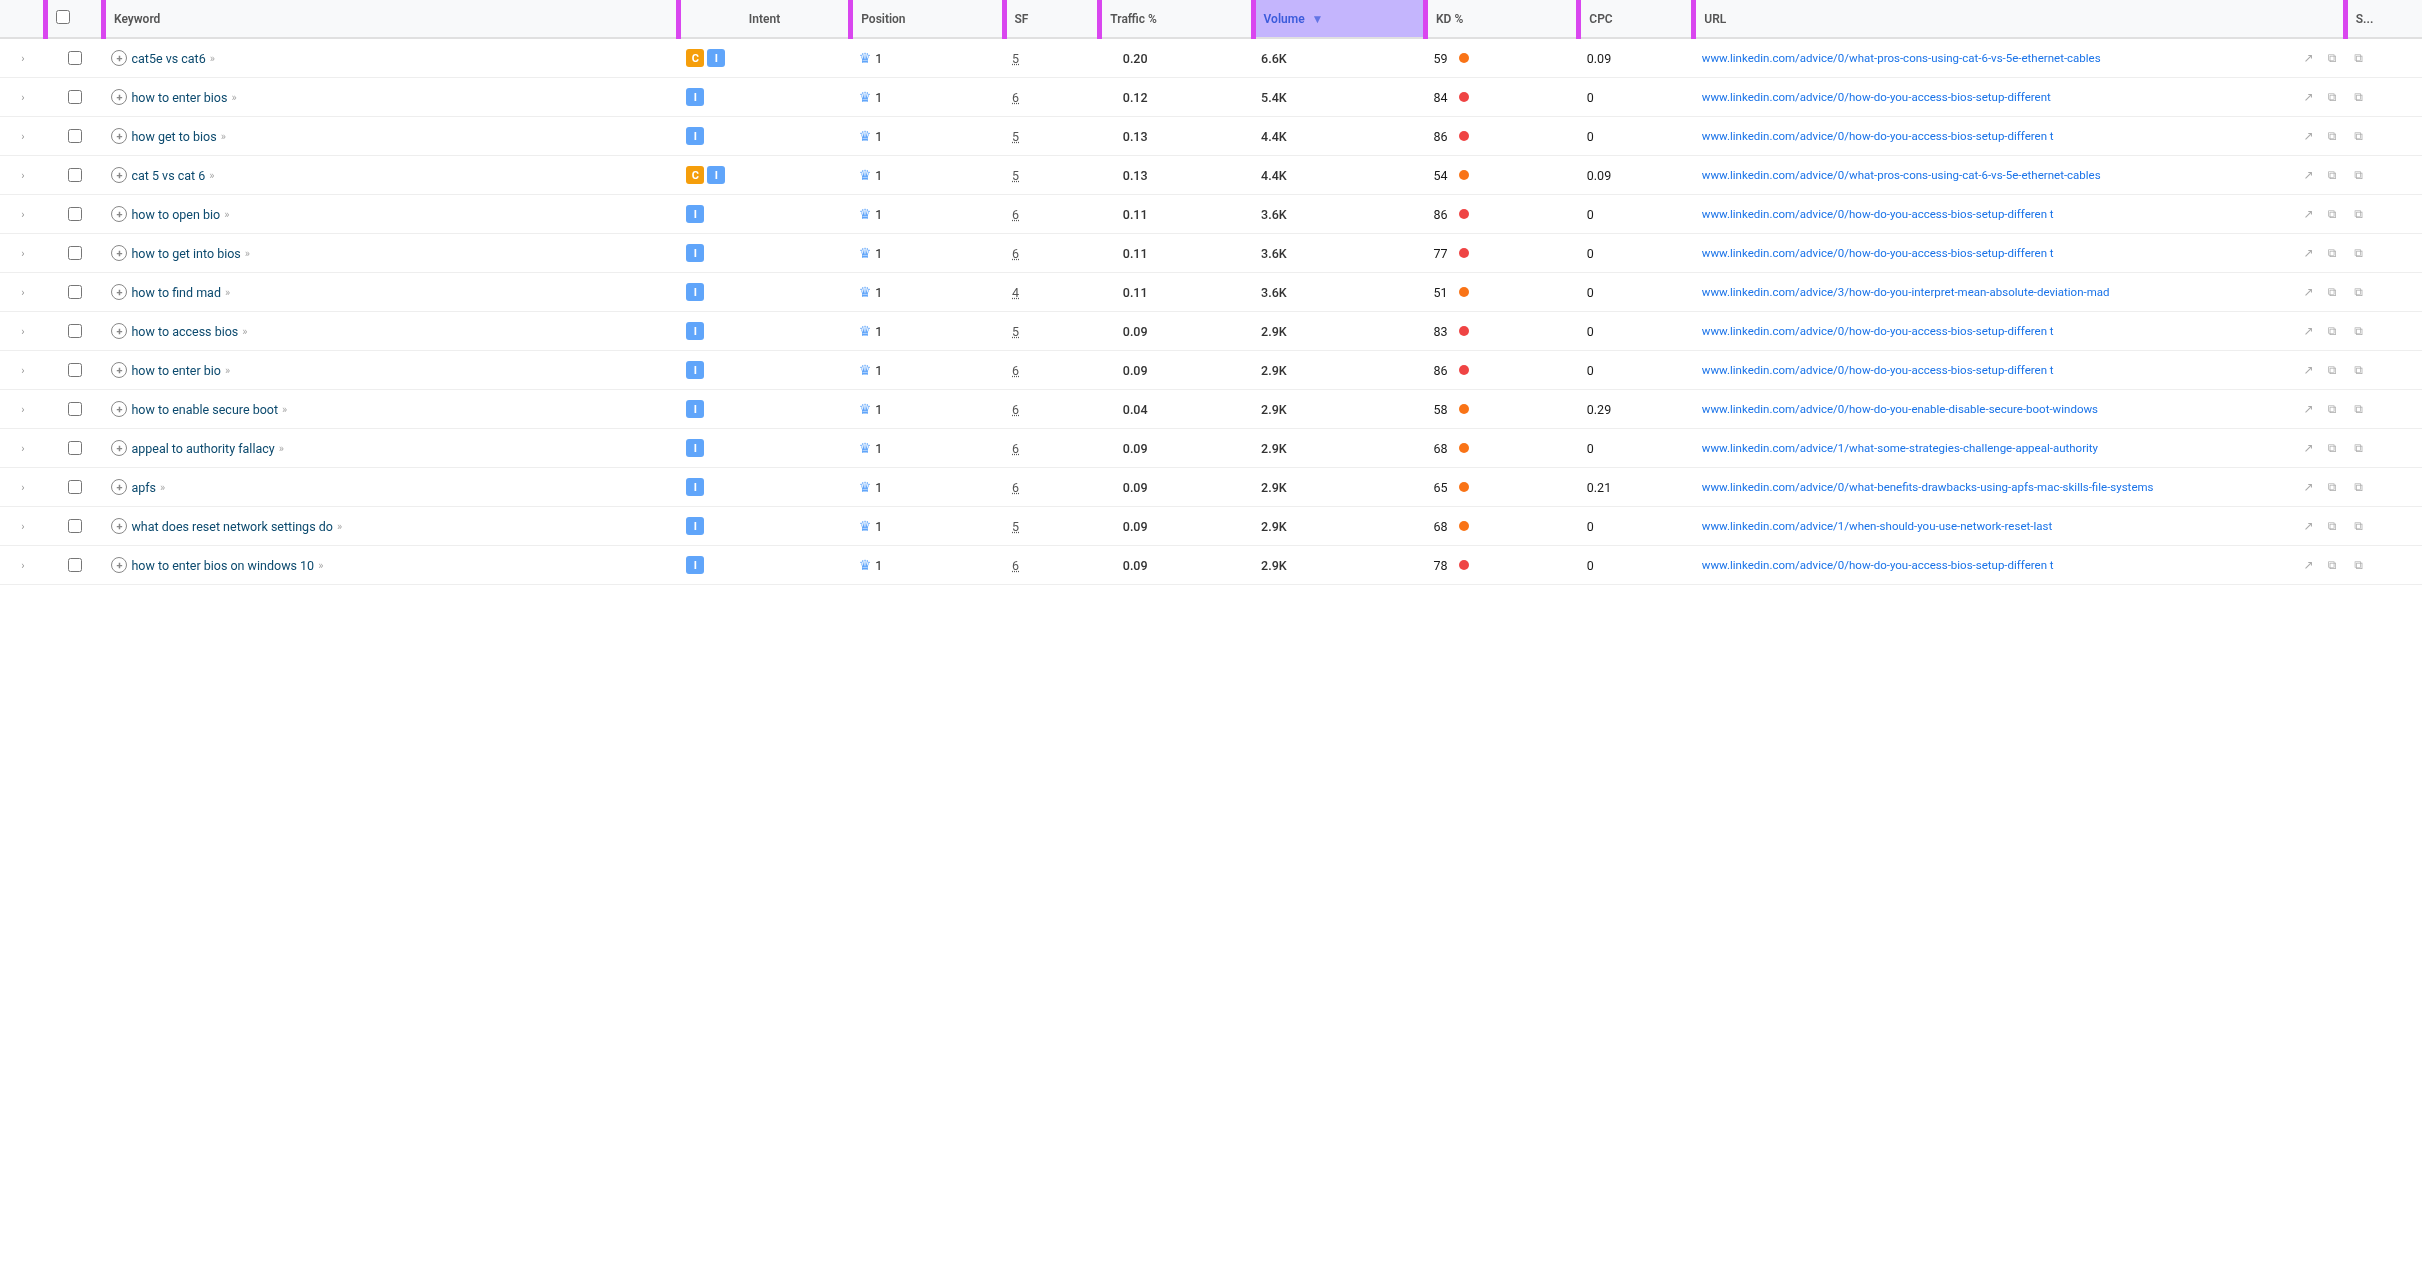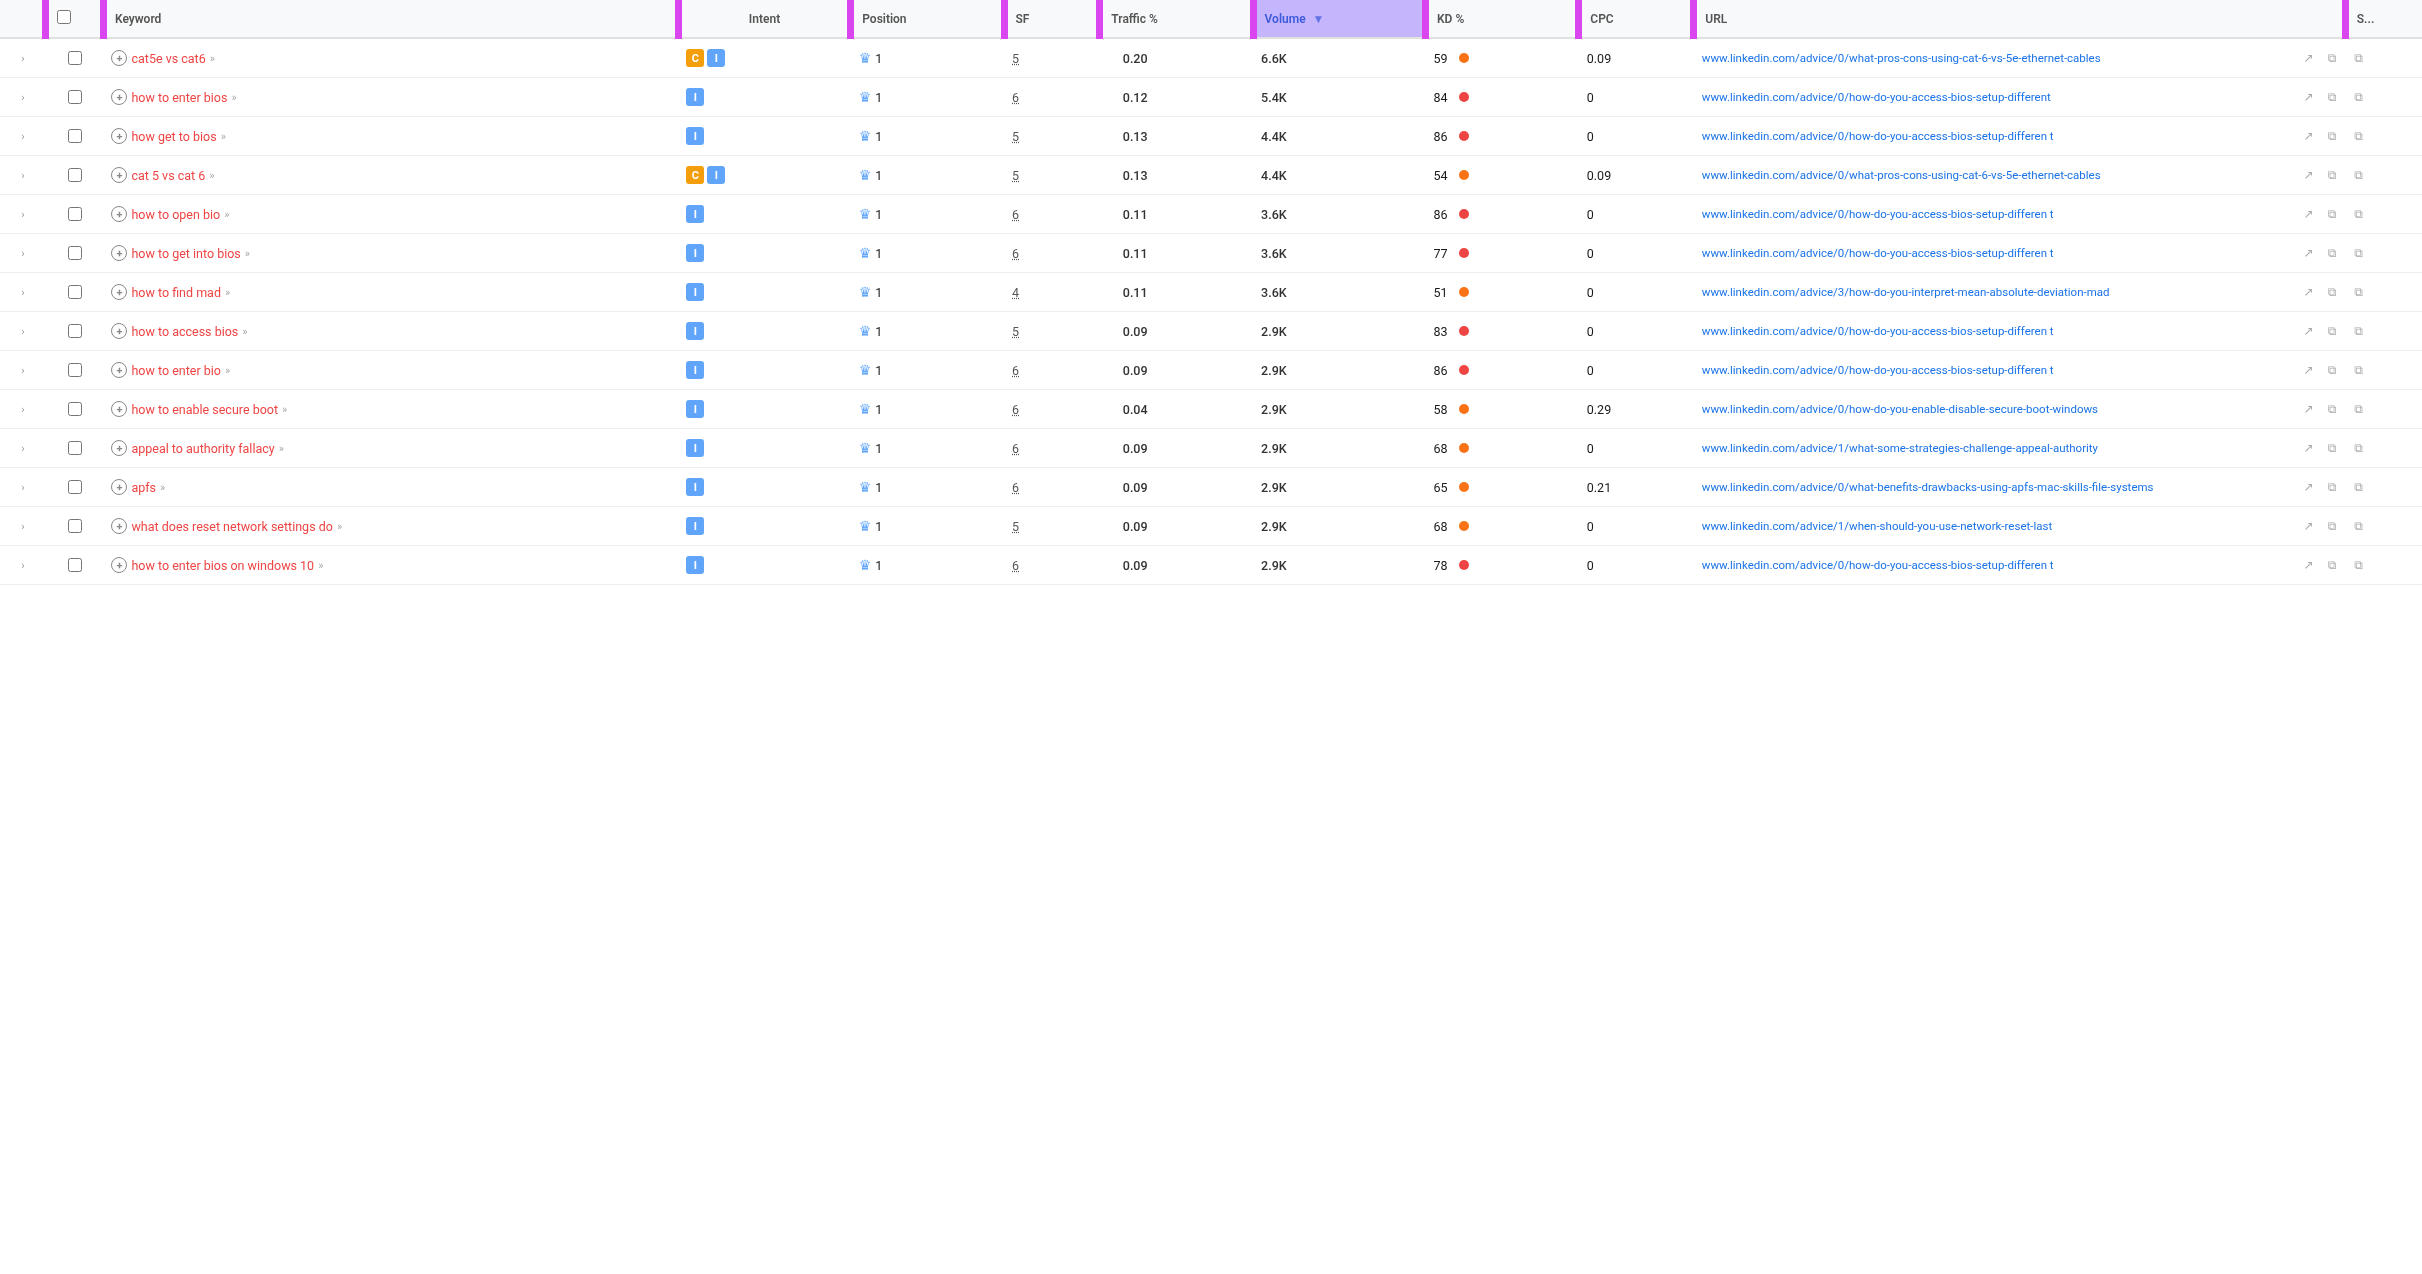--- a/index.html
+++ b/index.html
@@ -23,21 +23,21 @@
       background: #f8f9fa;
       border-bottom: 2px solid #e0e0e0;
     }
     th {
       padding: 10px 8px;
       text-align: left;
       font-weight: 600;
       font-size: 12px;
       color: #555;
       white-space: nowrap;
-      border-right: 7px solid #d946ef;
+      border-right: 5px solid #d946ef;
       cursor: pointer;
       user-select: none;
     }
     th:last-child { border-right: none; }
     th.sorted {
       background: #c4b5fd;
       color: #3b5bdb;
     }
     th .sort-icon {
       display: inline-block;
@@ -86,21 +86,21 @@
       height: 16px;
       border: 1.5px solid #888;
       border-radius: 50%;
       color: #888;
       font-size: 11px;
       font-weight: bold;
       flex-shrink: 0;
       cursor: pointer;
     }
     .keyword-text {
-      color: #ef4444;
+      color: #0c4a6e;
       cursor: pointer;
       text-decoration: none;
     }
     .chevron-right {
       color: #aaa;
       font-size: 11px;
     }
     .intent-badge {
       display: inline-flex;
       align-items: center;

